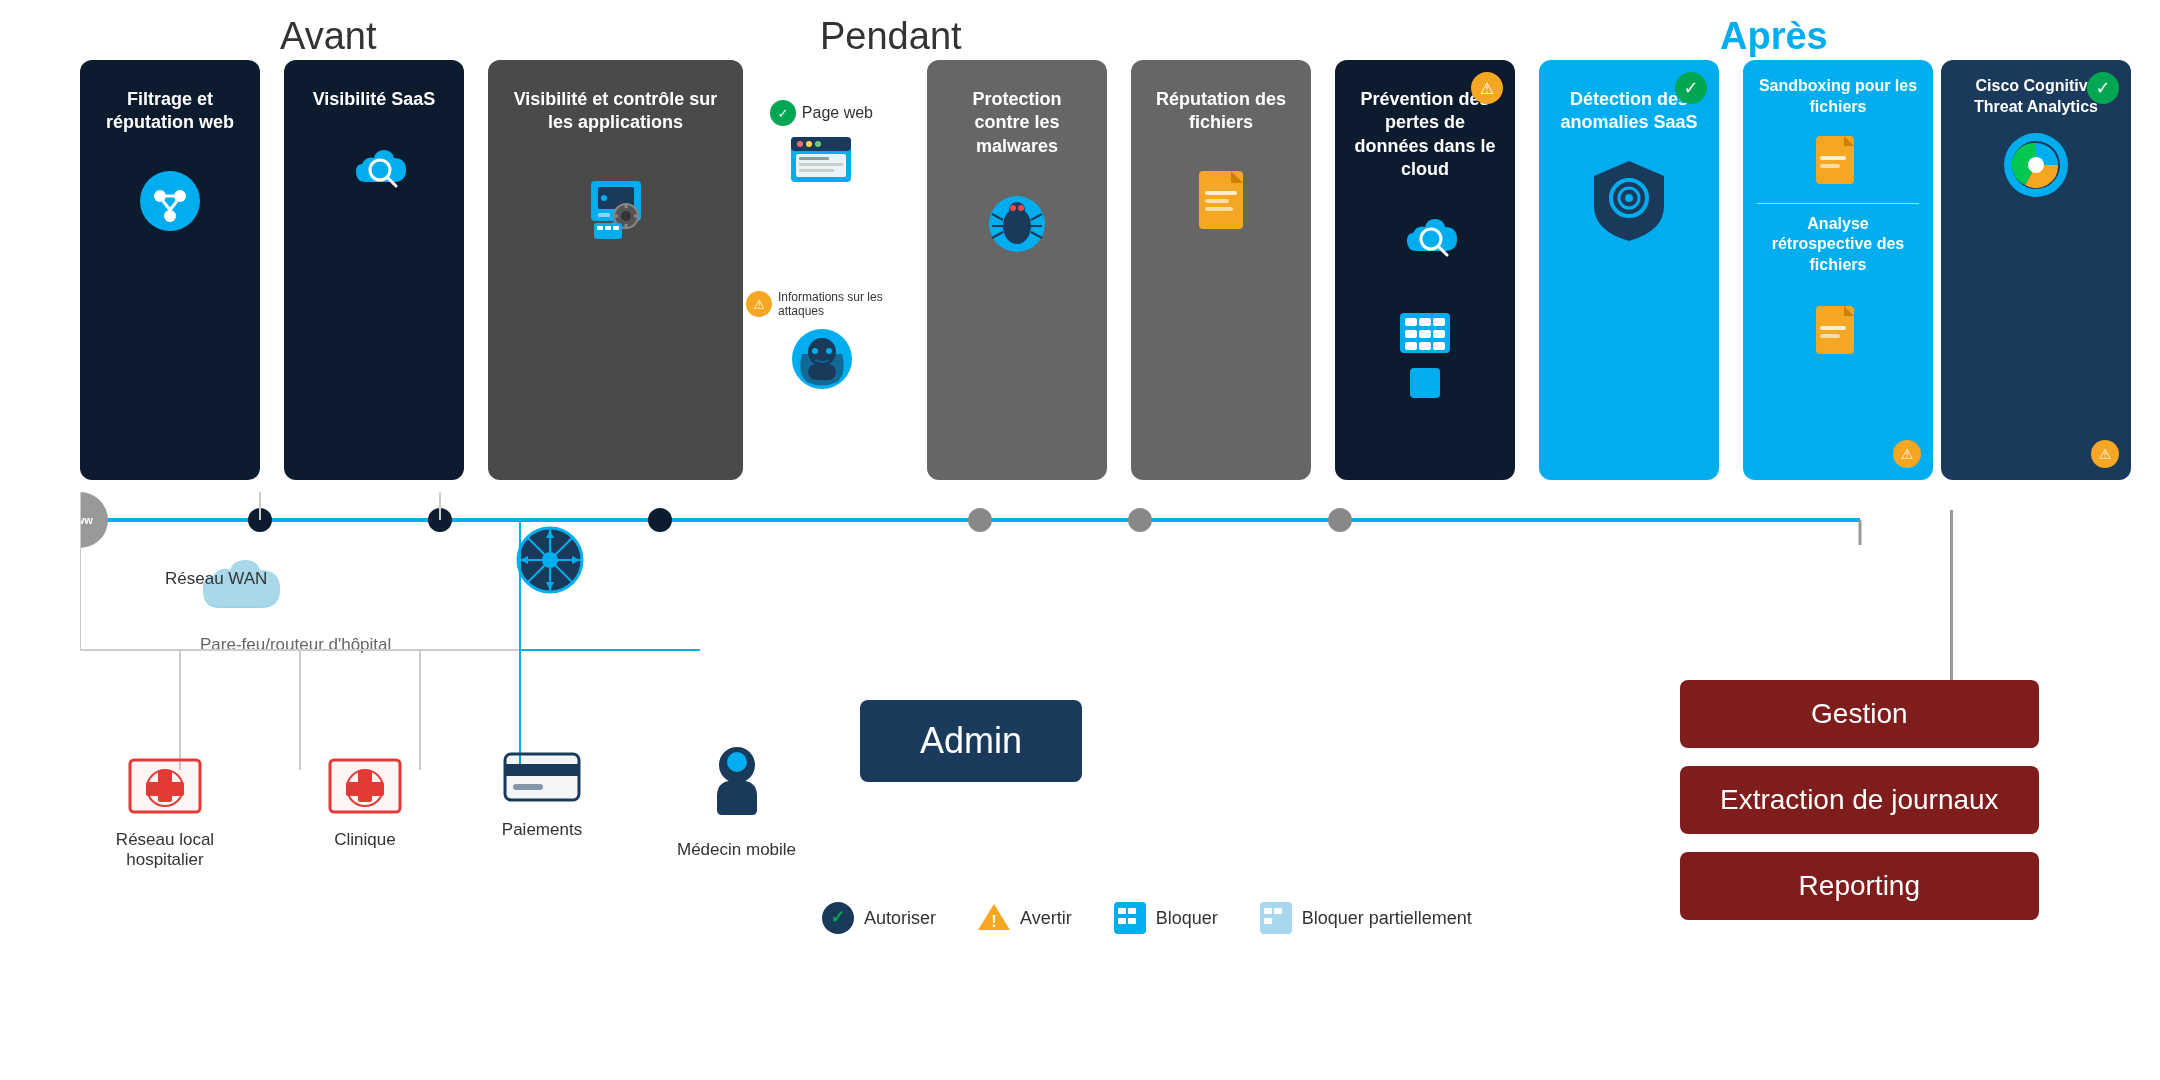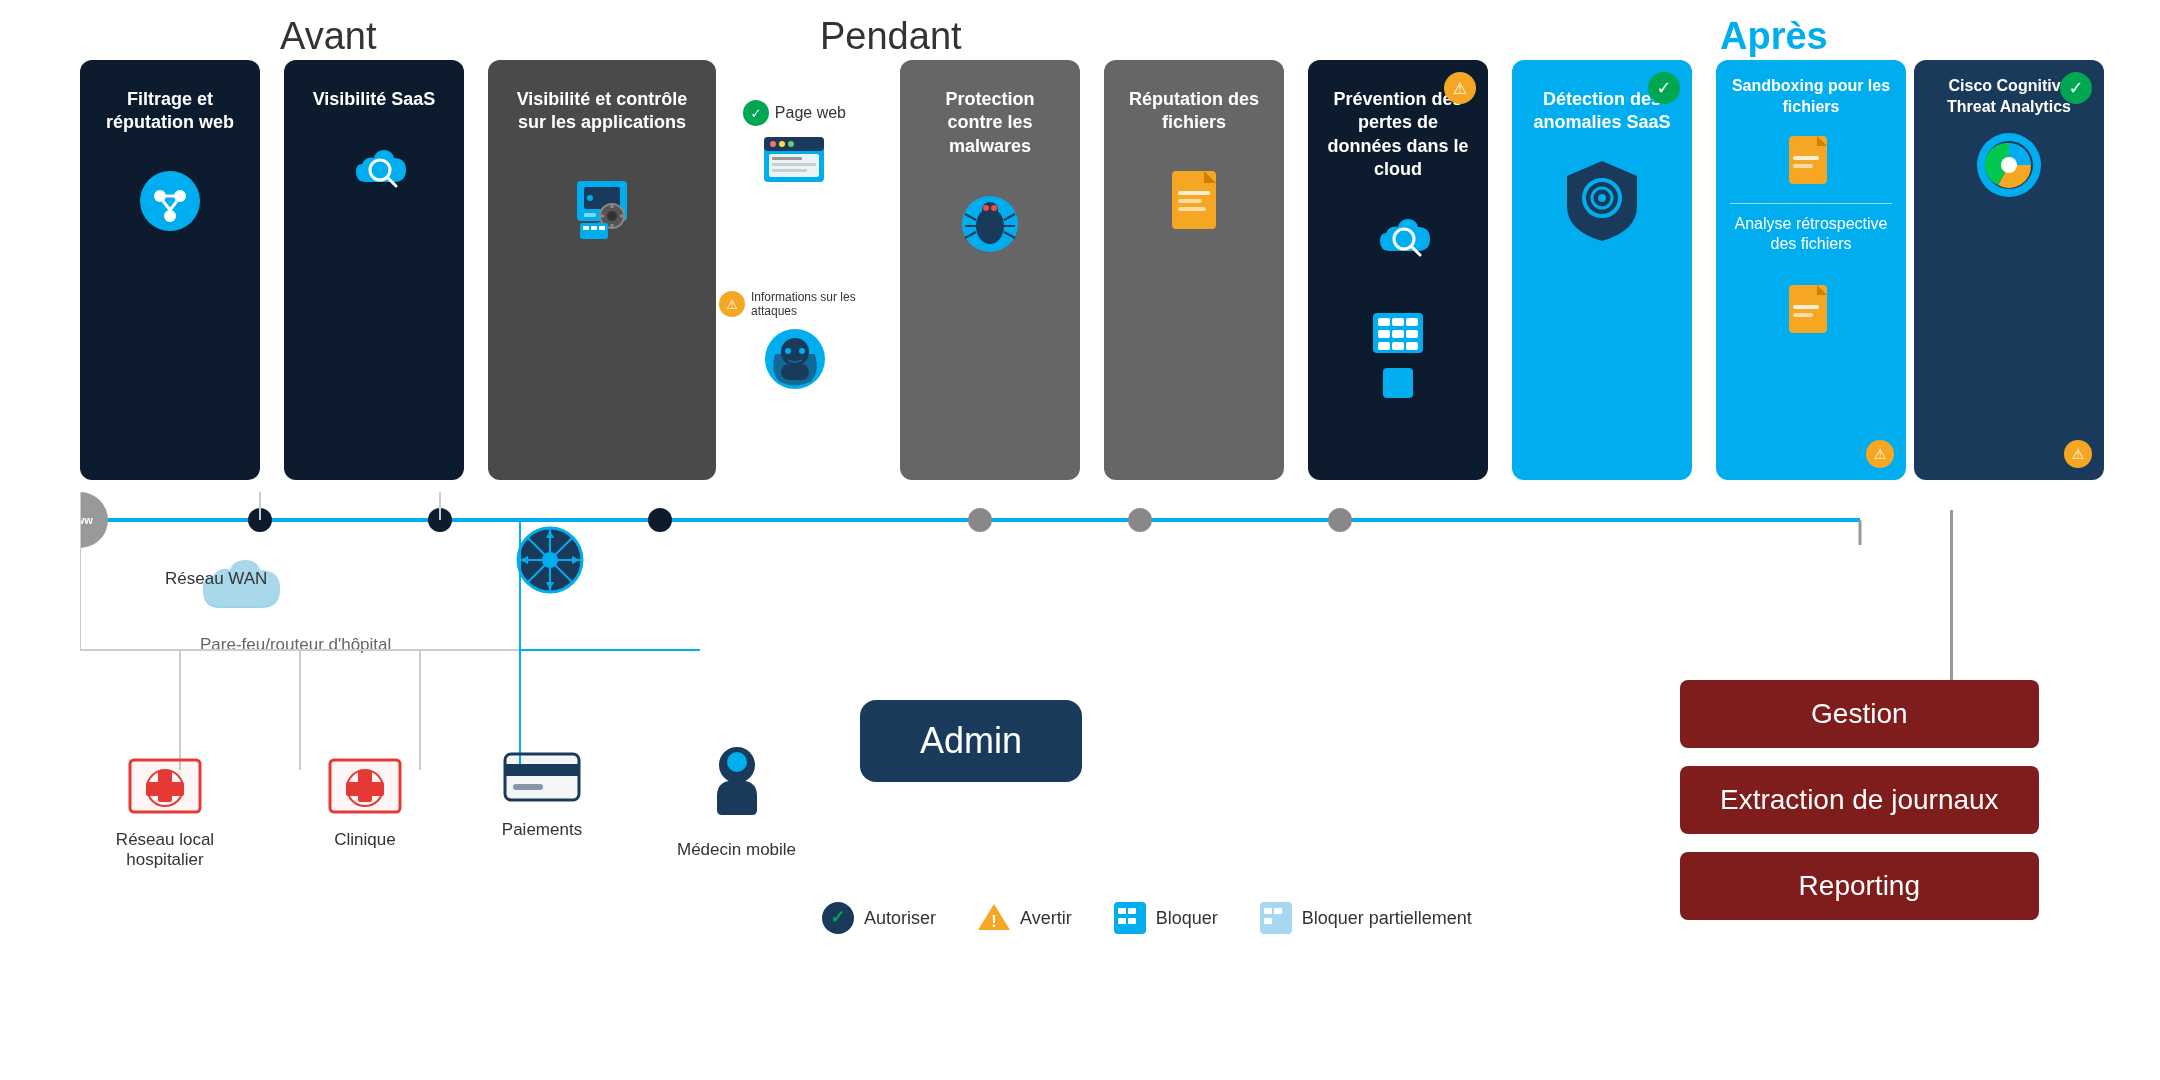--- a/index.html
+++ b/index.html
@@ -89,21 +89,21 @@
       color: #fff;
     }
 
     .badge-orange {
       background: #f5a623;
       color: #fff;
     }
 
     
     .card-wide {
-      width: 228px;
+      width: 255px;
     }
 
     .sub-badge {
       width: 26px;
       height: 26px;
       border-radius: 50%;
       display: flex;
       align-items: center;
       justify-content: center;
       font-size: 13px;
@@ -127,21 +127,21 @@
       color: #fff;
       width: 180px;
       min-height: 420px;
       position: relative;
     }
 
     
     .admin-box {
       background: #1a3a5c;
       color: #fff;
-      border-radius: 16px;
+      border-radius: 8px;
       padding: 20px 60px;
       font-size: 36px;
       font-weight: 500;
       display: flex;
       align-items: center;
       justify-content: center;
     }
 
     .green-btn {
       background: #7f1d1d;
@@ -431,21 +431,21 @@
       <div style="font-size:16px;font-weight:600;line-height:1.3;text-align:center;margin-bottom:10px;">Sandboxing pour les fichiers</div>
       <div>
         <svg width="65" height="65" viewBox="0 0 65 65">
           <rect x="10" y="8" width="38" height="48" rx="4" fill="#f5a623"></rect>
           <polygon points="38,8 48,18 38,18" fill="#cc8200"></polygon>
           <rect x="14" y="28" width="26" height="4" rx="2" fill="#fff" opacity="0.8"></rect>
           <rect x="14" y="36" width="20" height="4" rx="2" fill="#fff" opacity="0.6"></rect>
         </svg>
       </div>
       <div class="divider-h"></div>
-      <div style="font-size:16px;font-weight:400;line-height:1.3;text-align:center;margin-bottom:22px;">Analyse rétrospective des fichiers</div>
+      <div style="font-size:16px;font-weight:700;line-height:1.3;text-align:center;margin-bottom:22px;">Analyse rétrospective des fichiers</div>
       <div>
         <svg width="65" height="65" viewBox="0 0 65 65">
           <rect x="10" y="8" width="38" height="48" rx="4" fill="#f5a623"></rect>
           <polygon points="38,8 48,18 38,18" fill="#cc8200"></polygon>
           <rect x="14" y="28" width="26" height="4" rx="2" fill="#fff" opacity="0.8"></rect>
           <rect x="14" y="36" width="20" height="4" rx="2" fill="#fff" opacity="0.6"></rect>
         </svg>
       </div>
       <div style="position:absolute;bottom:12px;right:12px;background:#f5a623;border-radius:50%;width:28px;height:28px;display:flex;align-items:center;justify-content:center;font-size:14px;">⚠</div>
     </div>

